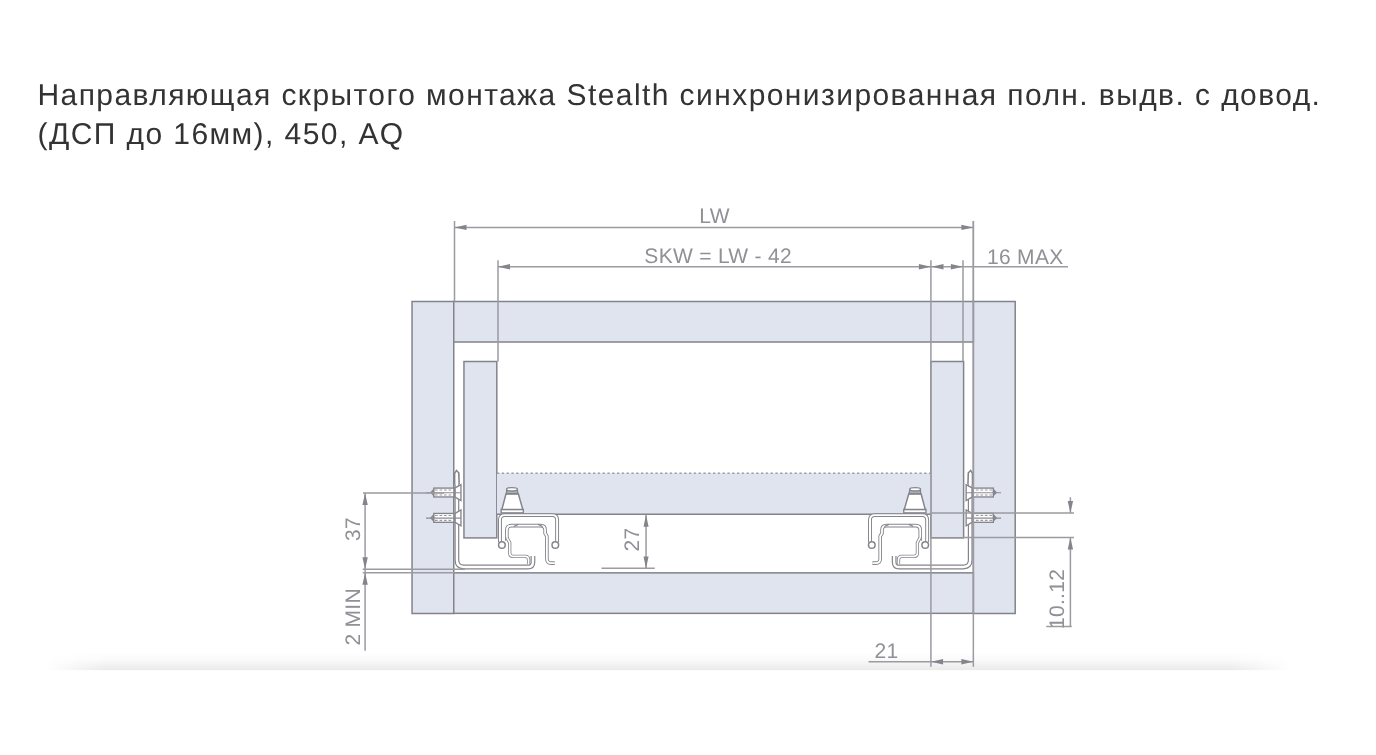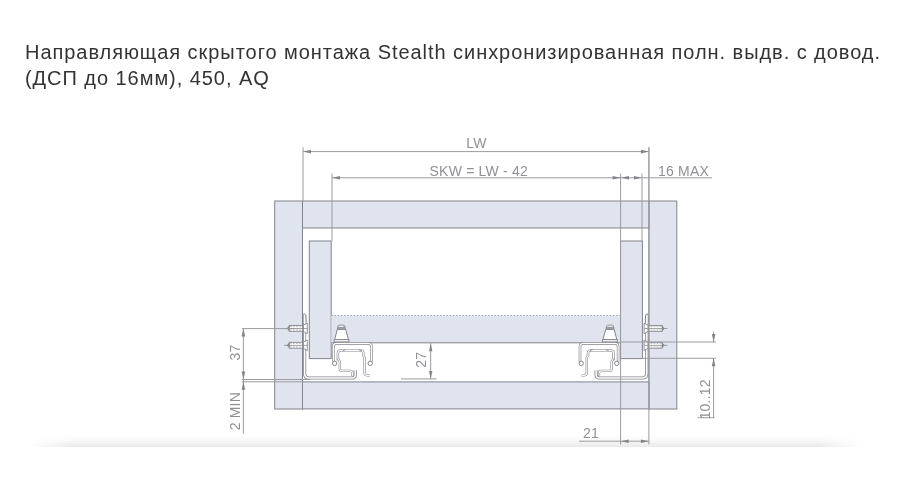--- a/index.html
+++ b/index.html
@@ -1,17 +1,17 @@
 <!DOCTYPE html>
 <html><head>
 <meta charset="utf-8">
 <style>
 html,body{margin:0;padding:0;width:917px;height:503px;background:#fff;overflow:hidden}
 body{position:relative;font-family:"Liberation Sans",sans-serif}
-.title{position:absolute;left:25px;top:39px;width:874px;font-size:20px;line-height:26px;color:#333;letter-spacing:0.95px}
+.title{position:absolute;left:25px;top:51px;width:874px;font-size:20px;line-height:26px;color:#333;letter-spacing:0.95px}
 .divider{position:absolute;left:30px;top:435px;width:831px;height:12px;
  background:linear-gradient(to bottom,rgba(0,0,0,0) 0%,rgba(0,0,0,0.02) 40%,rgba(0,0,0,0.085) 100%);
  -webkit-mask-image:linear-gradient(to right,transparent 0%,#000 5%,#000 95%,transparent 100%);
  mask-image:linear-gradient(to right,transparent 0%,#000 5%,#000 95%,transparent 100%)}
 svg{position:absolute;left:0;top:0}
 text.dim{font-family:"Liberation Sans",sans-serif;font-size:14px;fill:#909096;letter-spacing:0.2px}
 </style>
 </head>
 <body>
 

